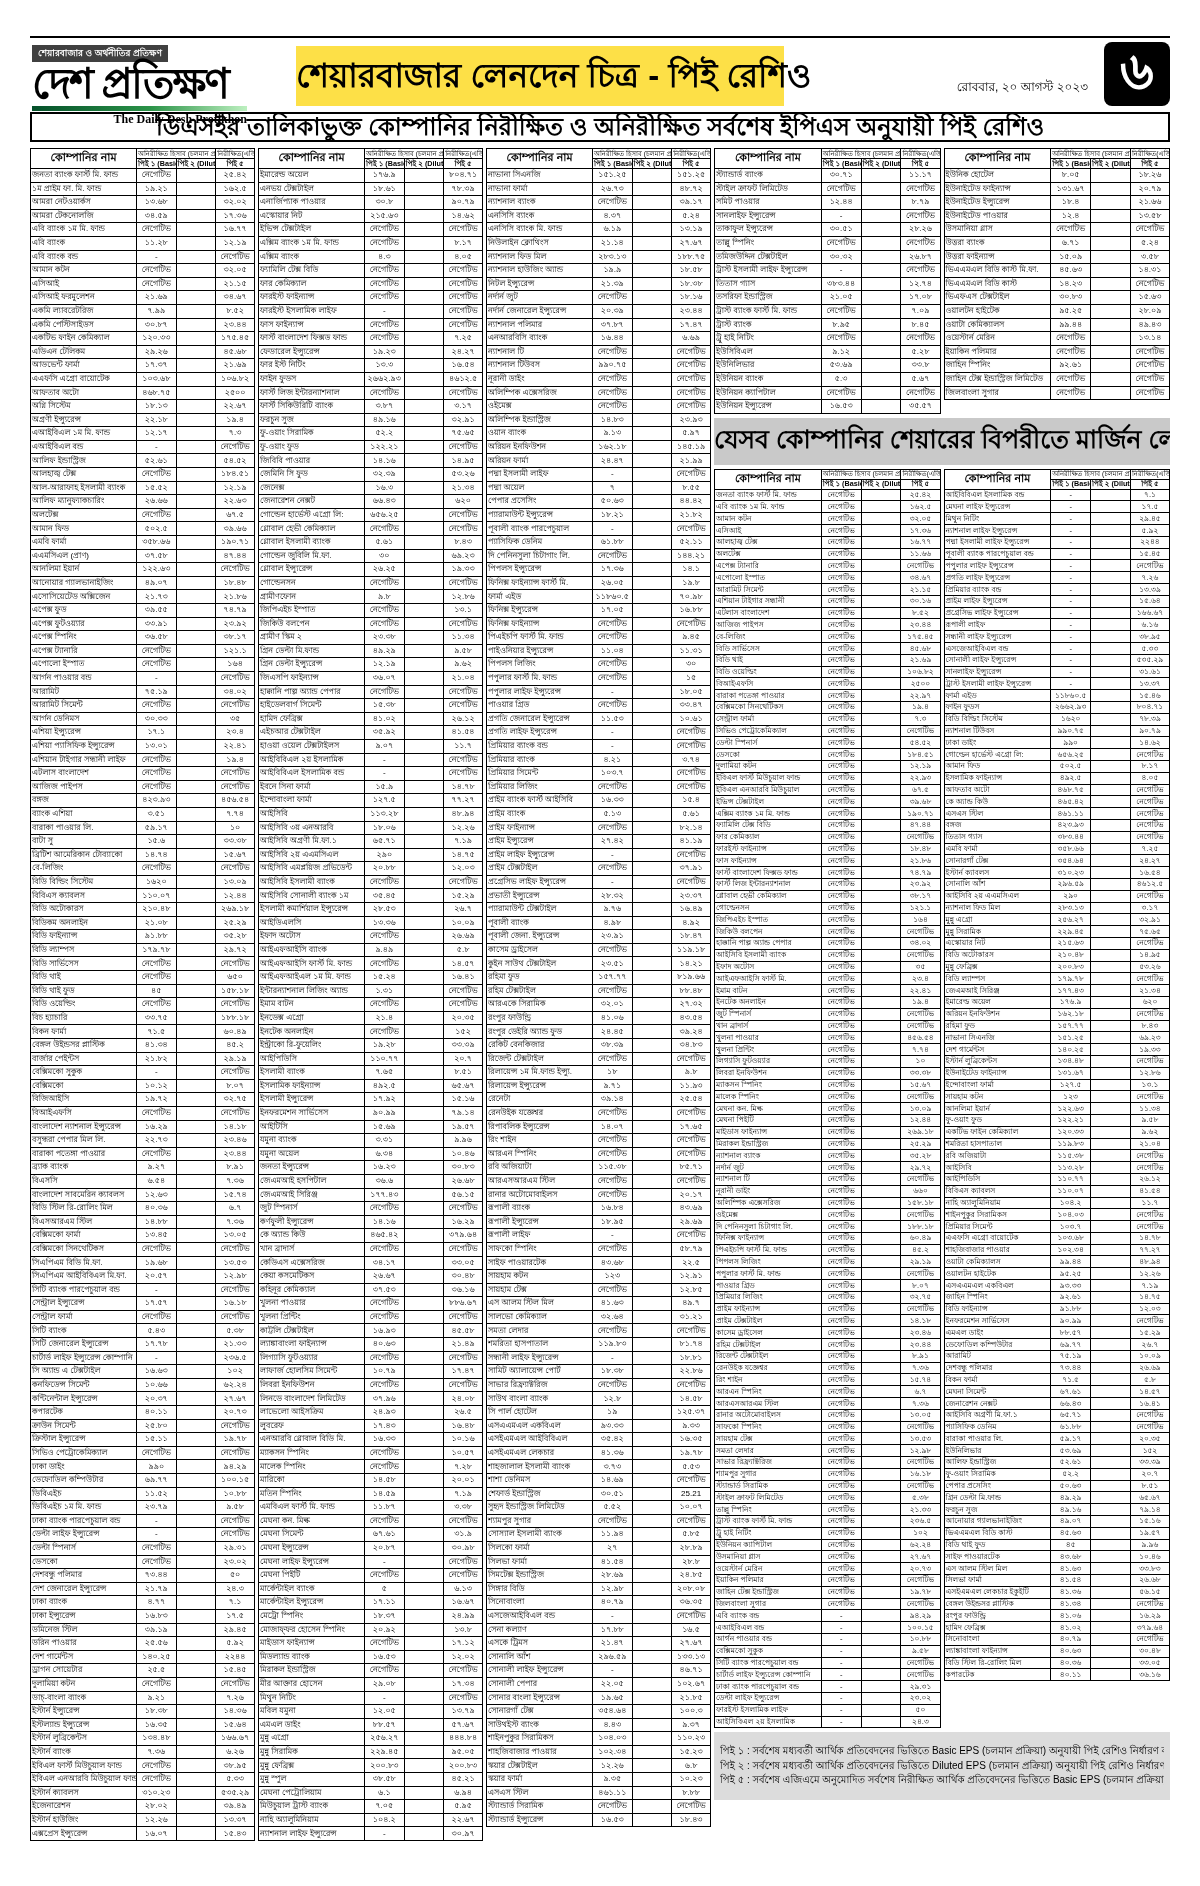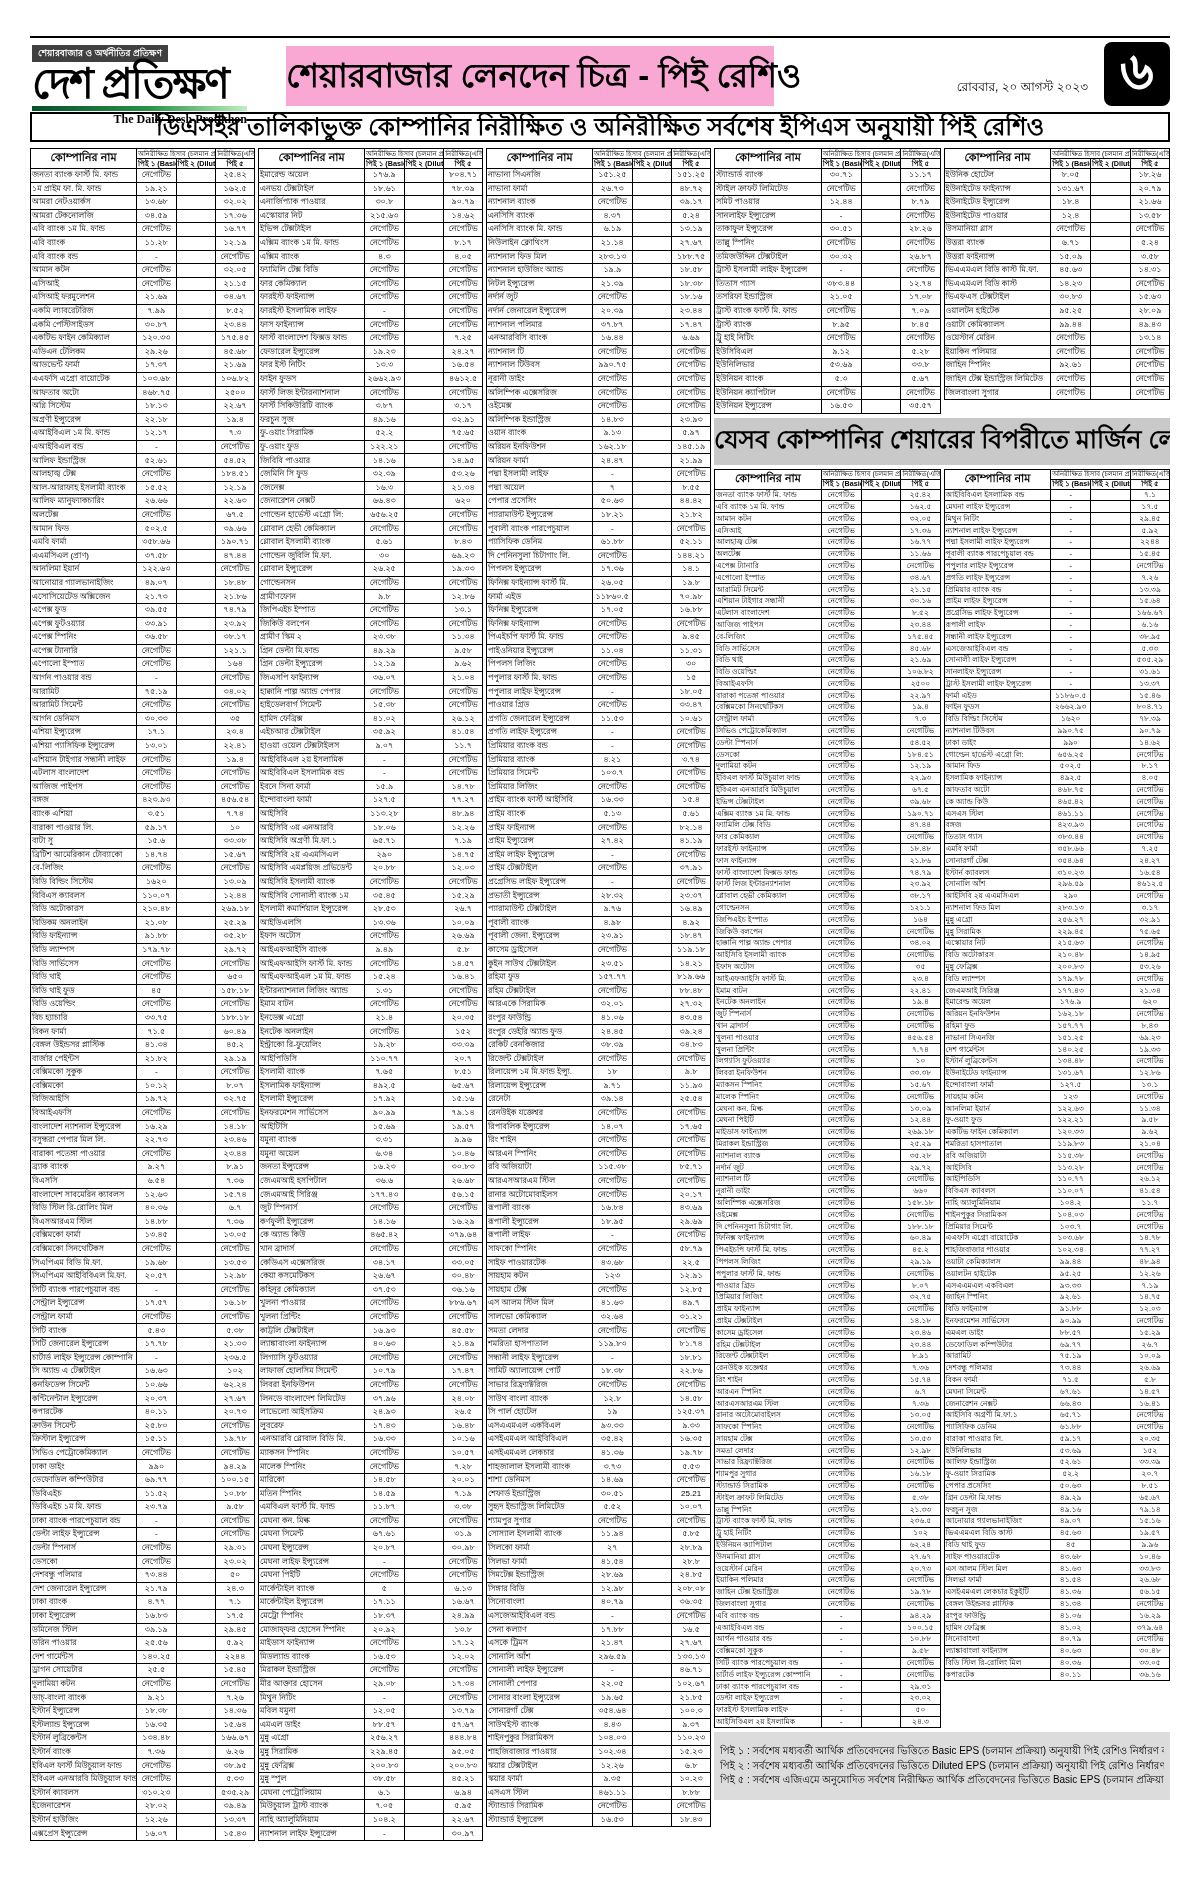--- a/index.html
+++ b/index.html
@@ -4,21 +4,21 @@
 <style>
   html,body{margin:0;padding:0;background:#888;}
   .page{position:relative;width:1200px;height:1886px;background:#fff;margin:0 auto;overflow:hidden;
         font-family:"Liberation Sans","DejaVu Sans",sans-serif;color:#000;}
   .top-rule{position:absolute;top:36px;left:30px;right:30px;height:2px;background:#000;}
   .masthead{position:absolute;top:42px;left:32px;width:250px;}
   .tagline{display:inline-block;background:#404040;color:#fff;font-size:9px;padding:1px 6px;font-weight:bold;}
   .logo-bn{font-size:42px;font-weight:bold;letter-spacing:-2px;line-height:1.05;white-space:nowrap;}
   .green-line{width:215px;height:5px;background:linear-gradient(90deg,#04502a,#2b9348 55%,#bdf0c0);}
   .logo-en{width:215px;text-align:right;font-family:Liberation Serif, serif;font-weight:bold;font-size:12px;margin-top:1px;}
-  .title-box{position:absolute;left:286px;top:46px;width:488px;height:60px;background:#f9a8d4;
+  .title-box{position:absolute;left:296px;top:46px;width:488px;height:60px;background:#fde047;
              font-size:33px;font-weight:bold;text-align:center;line-height:60px;white-space:nowrap;}
   .date{position:absolute;top:78px;right:112px;font-size:12px;}
   .pageno{position:absolute;top:42px;right:30px;width:66px;height:64px;background:#000;color:#fff;
           border-radius:8px;display:flex;align-items:center;justify-content:center;font-size:52px;font-weight:bold;}
   .subtitle{position:absolute;top:112px;left:30px;right:30px;height:30px;border:2px solid #000;box-sizing:border-box;
             font-size:24px;font-weight:bold;text-align:center;line-height:26px;white-space:nowrap;overflow:hidden;}
   .cols{position:absolute;top:148px;left:30px;right:30px;bottom:6px;display:flex;gap:3px;justify-content:flex-end;}
   .colgroup{flex:1 1 0;min-width:0;}
   .right-wrap{width:456px;flex:0 0 456px;display:flex;flex-direction:column;}
   .pair{display:flex;gap:3px;}

